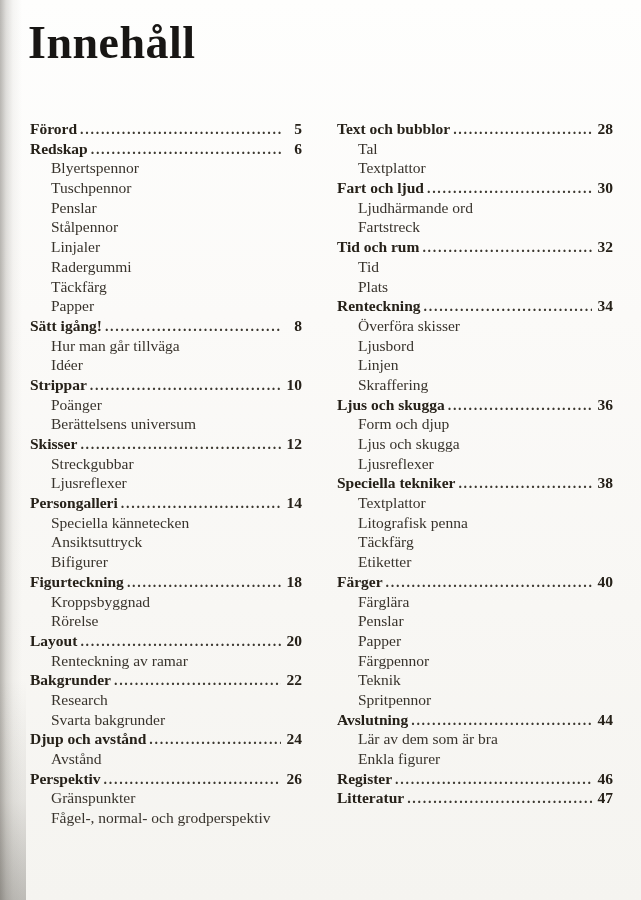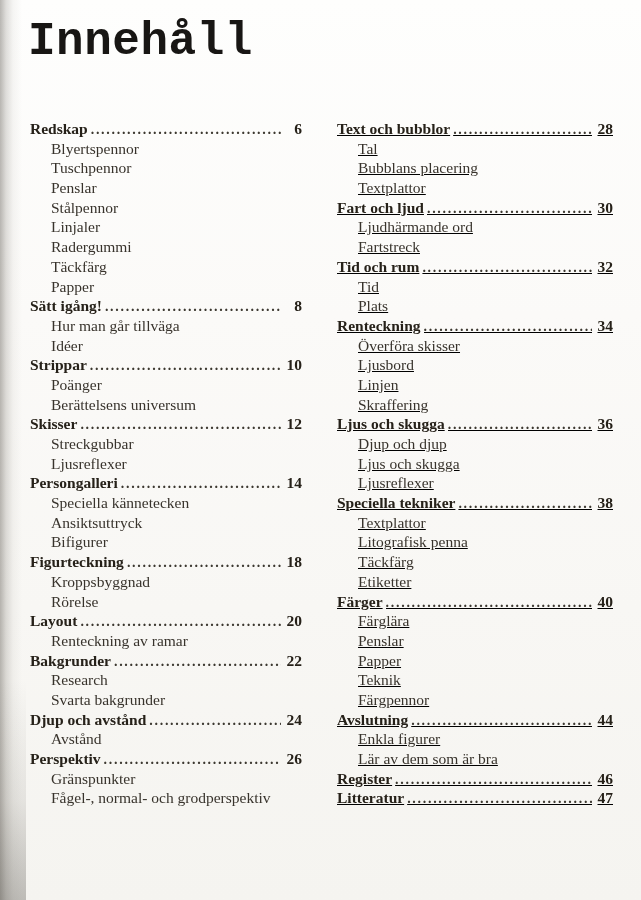--- a/index.html
+++ b/index.html
@@ -39,31 +39,30 @@
   }
   .title {
     position: absolute;
     left: 28px;
     top: 16px;
     margin: 0;
     font-size: 46px;
     font-weight: bold;
     letter-spacing: 0.5px;
     color: #181614;
-    font-family: Liberation Mono, monospace;
   }
   .columns {
     position: absolute;
     left: 30px;
     top: 119px;
     display: flex;
     gap: 35px;
   }
   .col { width: 272px; }
-  .col.right { width: 276px; text-decoration: underline; }
+  .col.right { width: 276px; }
   .row {
     display: flex;
     align-items: baseline;
     height: 19.7px;
     line-height: 19.7px;
     font-size: 15.5px;
     white-space: nowrap;
   }
   .row.section {
     font-weight: bold;
@@ -98,20 +97,25 @@
 </head>
 <body>
 
 <div class="page">
   <div class="edge-shadow"></div>
   <div class="edge-shadow-bottom"></div>
   <h1 class="title">Innehåll</h1>
   <div class="columns">
     <div class="col left" id="col-left">
         <div class="row section">
+          <span class="label">Förord</span>
+          <span class="dots"></span>
+          <span class="pagenum">5</span>
+        </div>
+        <div class="row section">
           <span class="label">Redskap</span>
           <span class="dots"></span>
           <span class="pagenum">6</span>
         </div>
         <div class="row sub">
           <span class="label">Blyertspennor</span>
         </div>
         <div class="row sub">
           <span class="label">Tuschpennor</span>
         </div>
@@ -233,23 +237,20 @@
     <div class="col right" id="col-right">
         <div class="row section">
           <span class="label">Text och bubblor</span>
           <span class="dots"></span>
           <span class="pagenum">28</span>
         </div>
         <div class="row sub">
           <span class="label">Tal</span>
         </div>
         <div class="row sub">
-          <span class="label">Bubblans placering</span>
-        </div>
-        <div class="row sub">
           <span class="label">Textplattor</span>
         </div>
         <div class="row section">
           <span class="label">Fart och ljud</span>
           <span class="dots"></span>
           <span class="pagenum">30</span>
         </div>
         <div class="row sub">
           <span class="label">Ljudhärmande ord</span>
         </div>
@@ -283,21 +284,21 @@
         </div>
         <div class="row sub">
           <span class="label">Skraffering</span>
         </div>
         <div class="row section">
           <span class="label">Ljus och skugga</span>
           <span class="dots"></span>
           <span class="pagenum">36</span>
         </div>
         <div class="row sub">
-          <span class="label">Djup och djup</span>
+          <span class="label">Form och djup</span>
         </div>
         <div class="row sub">
           <span class="label">Ljus och skugga</span>
         </div>
         <div class="row sub">
           <span class="label">Ljusreflexer</span>
         </div>
         <div class="row section">
           <span class="label">Speciella tekniker</span>
           <span class="dots"></span>
@@ -323,35 +324,38 @@
         <div class="row sub">
           <span class="label">Färglära</span>
         </div>
         <div class="row sub">
           <span class="label">Penslar</span>
         </div>
         <div class="row sub">
           <span class="label">Papper</span>
         </div>
         <div class="row sub">
+          <span class="label">Färgpennor</span>
+        </div>
+        <div class="row sub">
           <span class="label">Teknik</span>
         </div>
         <div class="row sub">
-          <span class="label">Färgpennor</span>
+          <span class="label">Spritpennor</span>
         </div>
         <div class="row section">
           <span class="label">Avslutning</span>
           <span class="dots"></span>
           <span class="pagenum">44</span>
         </div>
         <div class="row sub">
+          <span class="label">Lär av dem som är bra</span>
+        </div>
+        <div class="row sub">
           <span class="label">Enkla figurer</span>
-        </div>
-        <div class="row sub">
-          <span class="label">Lär av dem som är bra</span>
         </div>
         <div class="row section">
           <span class="label">Register</span>
           <span class="dots"></span>
           <span class="pagenum">46</span>
         </div>
         <div class="row section">
           <span class="label">Litteratur</span>
           <span class="dots"></span>
           <span class="pagenum">47</span>

